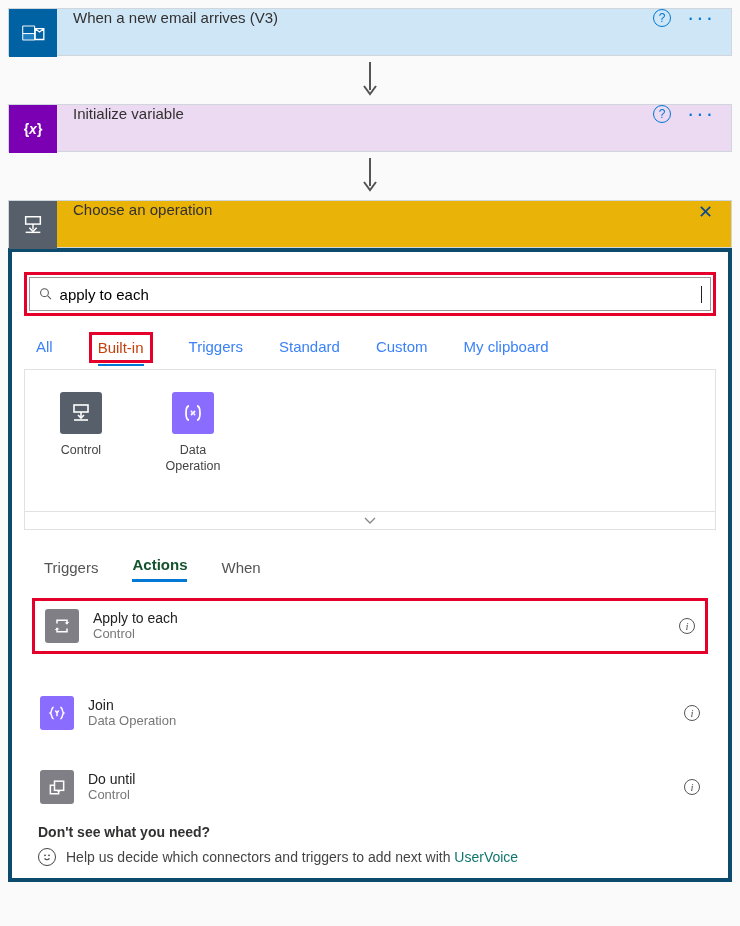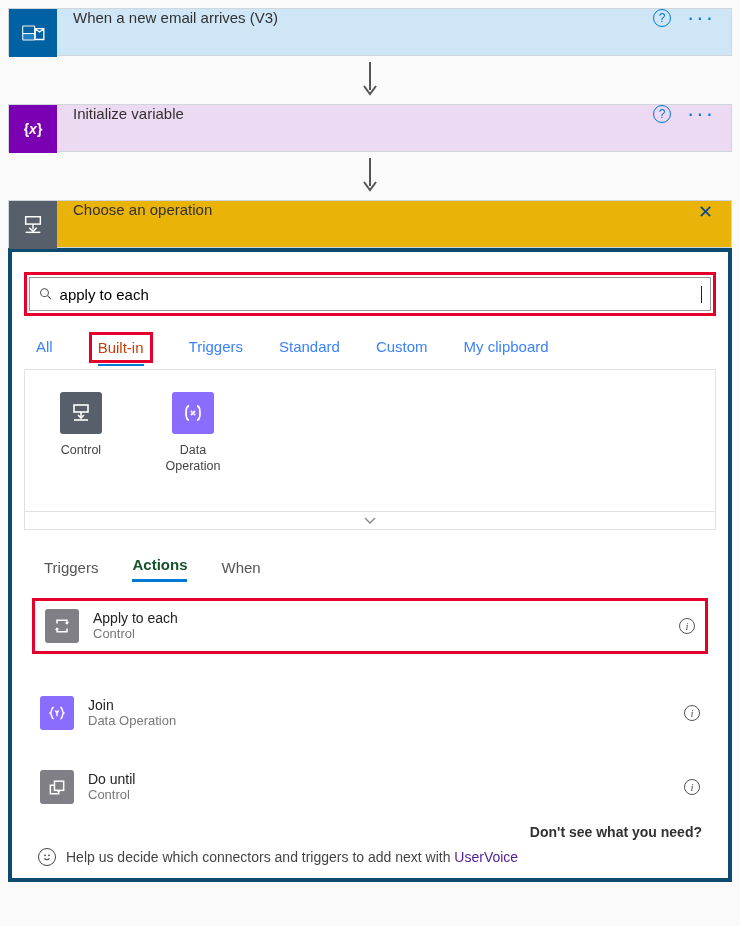--- a/index.html
+++ b/index.html
@@ -148,24 +148,24 @@
     font-family: Georgia, serif;
   }
   .action-icon { width:34px;height:34px;border-radius:3px;display:flex;align-items:center;justify-content:center;color:#fff;flex-shrink:0; }
   .ai-control { background:#7f7f85; }
   .ai-data { background:#8a6cff; }
   .action-text .t1 { font-size:14px; color:#222; }
   .action-text .t2 { font-size:13px; color:#777; }
   .action-highlight { border:3px solid #e4002b; padding:2px; margin-bottom:8px; }
   .action-gap { height: 28px; }
   .footer-tip { padding: 14px 14px 4px 14px; }
-  .footer-tip .ft-title { font-weight:600; margin-bottom:8px;text-align:right; }
+  .footer-tip .ft-title { font-weight:600; margin-bottom:8px; }
   .footer-tip .ft-row { display:flex; align-items:center; gap:10px; color:#444; }
   .smiley { width:18px;height:18px;border:1.4px solid #444;border-radius:50%;display:inline-flex;align-items:center;justify-content:center;font-size:11px;}
-  .link { color:#4c1d95; cursor:pointer;margin-top:28px; }
+  .link { color:#0f766e; cursor:pointer;margin-top:28px; }
   .cursor {
     display:inline-block; width:1px; height:17px;
     background:#222; vertical-align:middle; margin-left:1px;
     animation: none;
   }
 </style>
 </head>
 <body>
 
 <div class="card email-card">

